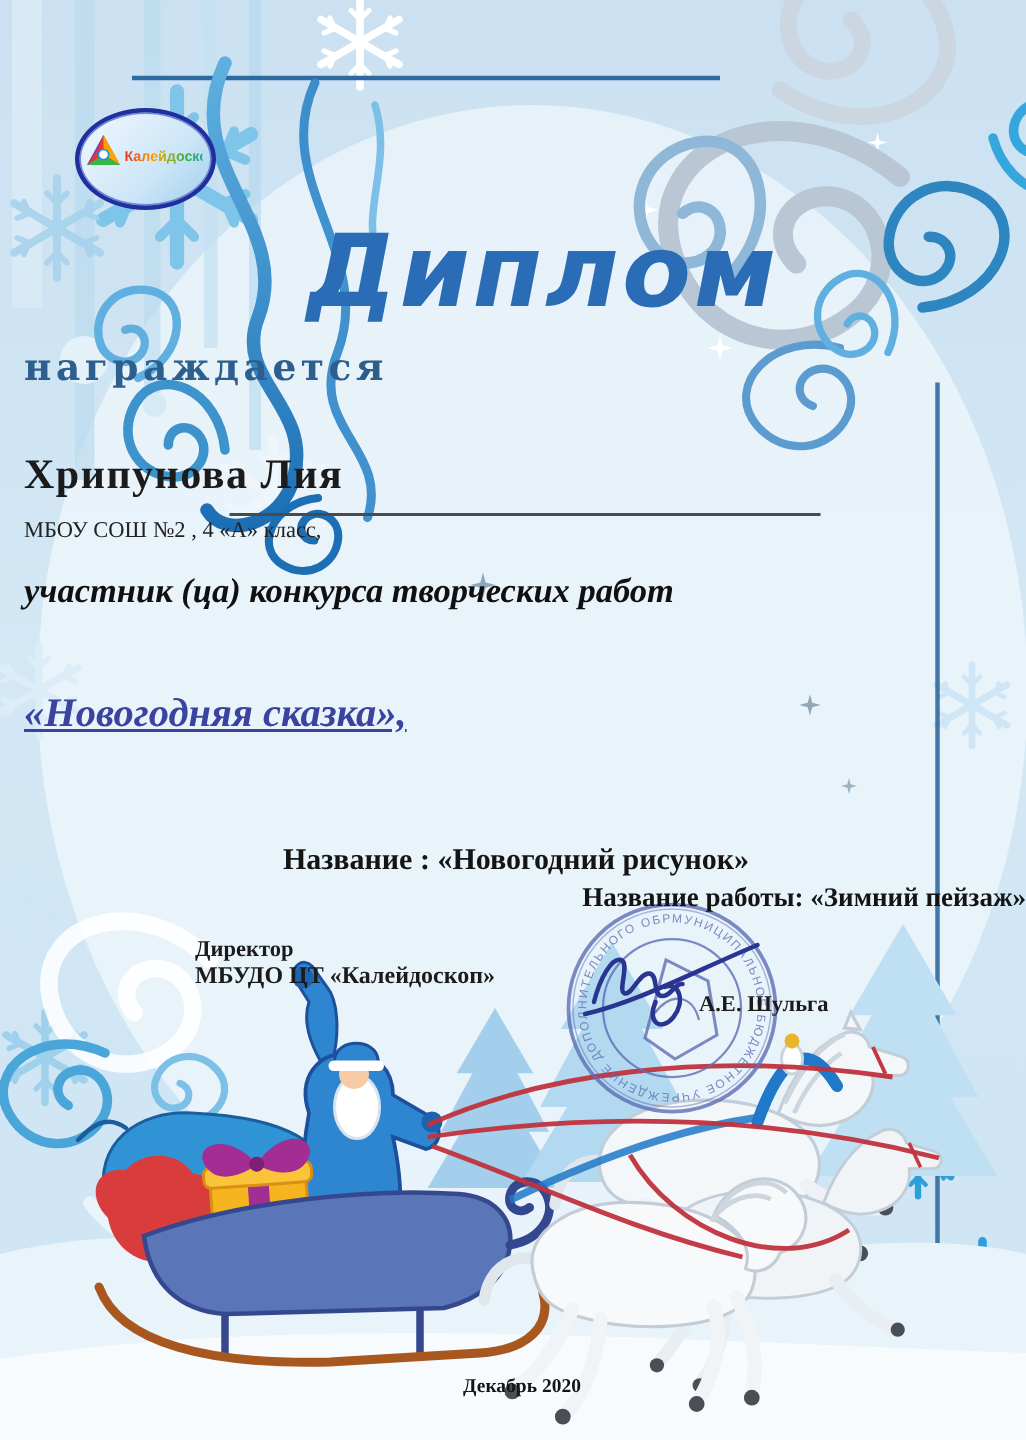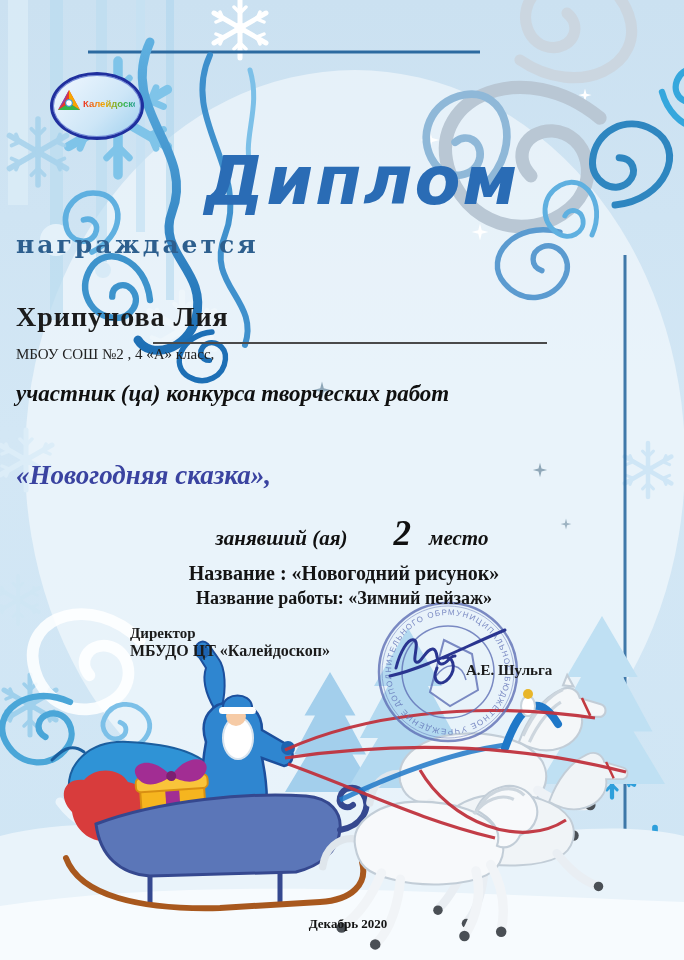--- a/index.html
+++ b/index.html
@@ -13,28 +13,28 @@
   .title{top:142px;left:40px;right:0;text-align:center;
          font-family:"DejaVu Sans",sans-serif;font-weight:bold;font-style:italic;
          font-size:67px;color:#2a6cb5;letter-spacing:2px;}
   .awarded{top:230px;font-weight:bold;font-size:25px;color:#2d5f8e;letter-spacing:3px;
            font-family:"DejaVu Serif",serif;}
   .name{top:301px;font-weight:bold;font-size:28px;color:#1b1b1b;letter-spacing:1px;}
   .nameline{top:342px;left:153px;width:394px;height:2px;background:#4a4a4a;}
   .school{top:346px;font-size:15px;color:#222222;}
   .part{font-style:italic;font-weight:600;font-size:23px;color:#101010;}
   .part1{top:381px;} .part2{top:412px;}
-  .contest{top:460px;font-weight:bold;font-style:italic;font-size:27px;color:#3a43a0;}
+  .contest{top:460px;font-weight:bold;font-style:italic;font-size:27px;color:#3a43a0;text-decoration:underline;}
   .placerow{top:514px;left:20px;right:0;display:flex;justify-content:center;
             align-items:baseline;gap:0;}
   .placerow .p1{font-weight:bold;font-style:italic;font-size:21px;color:#101010;}
   .placerow .p2{font-weight:bold;font-style:italic;font-size:35px;color:#101010;margin:0 18px 0 46px;}
   .placerow .p3{font-weight:bold;font-style:italic;font-size:21px;color:#101010;}
   .nomin{top:562px;left:4px;right:0;text-align:center;font-weight:bold;font-size:20px;color:#141414;}
-  .work{top:588px;left:4px;right:0;text-align:center;font-weight:bold;font-size:18px;color:#141414;}
+  .work{top:588px;left:4px;right:0;text-align:right;font-weight:bold;font-size:18px;color:#141414;}
   .dirrole{top:625px;left:130px;font-weight:bold;font-size:15px;color:#1b1b1b;}
   .dirorg{top:642px;left:130px;font-weight:bold;font-size:16px;color:#1b1b1b;}
   .dirname{top:643px;left:466px;font-weight:bold;font-size:15px;color:#1b1b1b;margin-top:19px;}
   .date{top:916px;left:12px;right:0;text-align:center;font-weight:bold;font-size:13px;color:#141414;}
   .logo{top:72px;left:50px;width:88px;height:62px;border:3px solid #1f2f9e;border-radius:50%;
         background:linear-gradient(135deg,#f2f8ff 0%,#cde6f7 60%,#9fd0ee 100%);
         box-shadow:0 0 0 1px #6f86d8 inset;overflow:hidden;}
 </style>
 </head>
 <body>
@@ -252,25 +252,20 @@
   </div>
 
   <div class="abs title">Диплом</div>
   <div class="abs ctr awarded">награждается</div>
   <div class="abs ctr name">Хрипунова Лия</div>
   <div class="abs nameline"></div>
   <div class="abs ctr school">МБОУ СОШ №2 , 4 «А» класс,</div>
   <div class="abs ctr part part1">участник (ца) конкурса творческих работ</div>
   <div class="abs ctr contest">«Новогодняя сказка»,</div>
 
-  <div class="abs placerow">
-    <span class="p1">занявший (ая)</span>
-    <span class="p2">2</span>
-    <span class="p3">место</span>
-  </div>
 
   <div class="abs nomin">Название : «Новогодний рисунок»</div>
   <div class="abs work">Название работы: «Зимний пейзаж»</div>
 
   <div class="abs dirrole">Директор</div>
   <div class="abs dirorg">МБУДО ЦТ «Калейдоскоп»</div>
   <div class="abs dirname">А.Е. Шульга</div>
 
   <div class="abs date">Декабрь 2020</div>
 </div>

